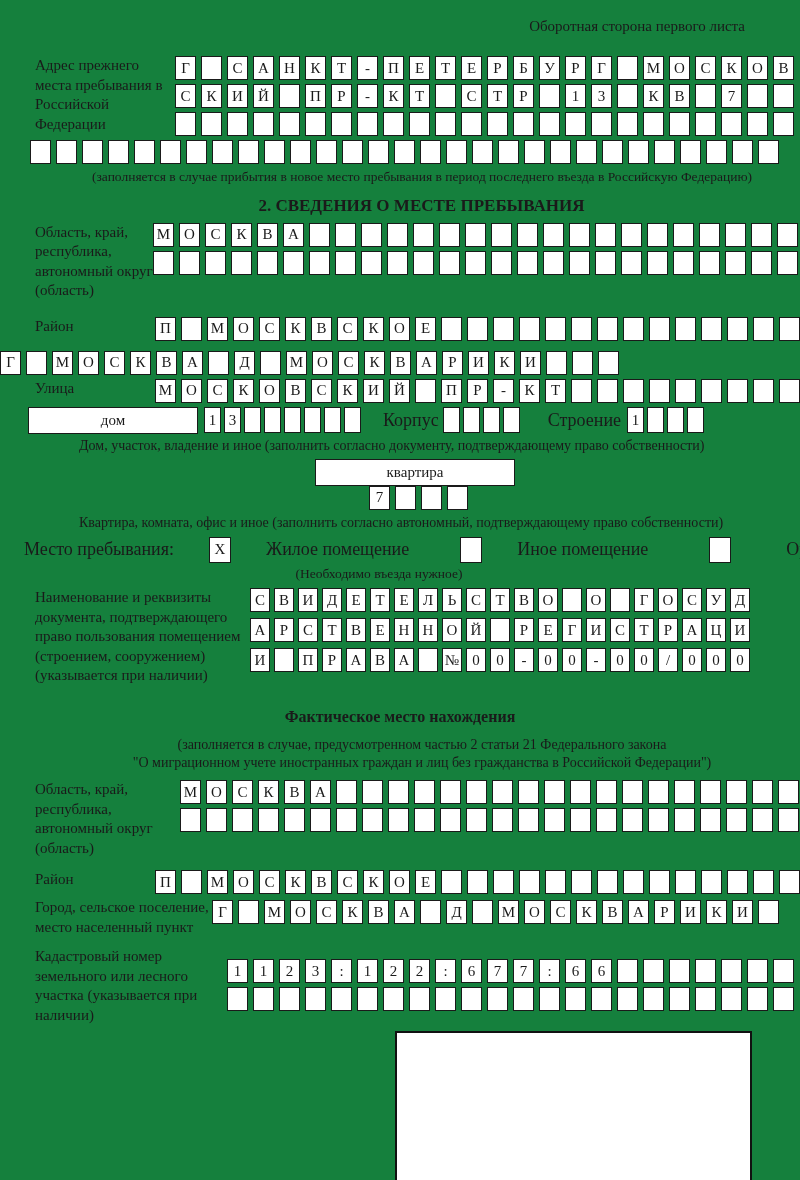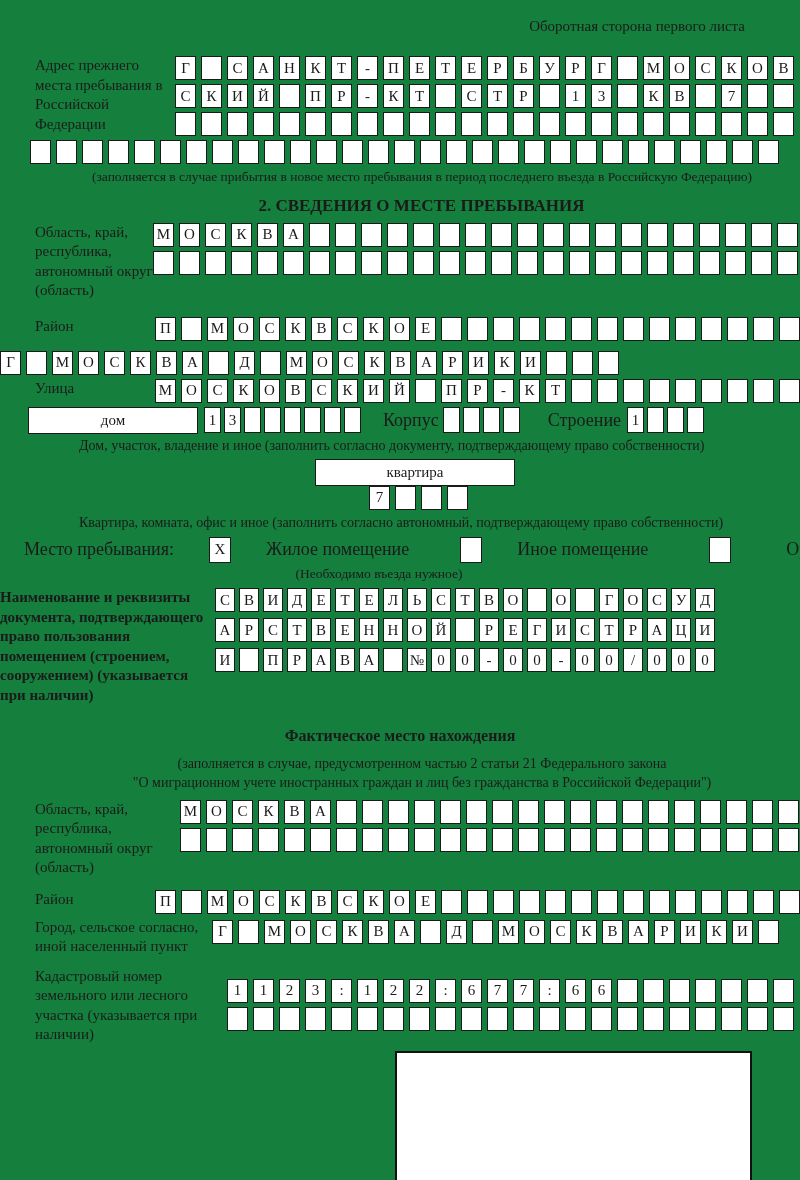--- a/index.html
+++ b/index.html
@@ -368,21 +368,21 @@
     <div class="checkbox" style="margin-left:12px;">X</div>
     <div class="inline-lbl" style="margin-left:12px;">Жилое помещение</div>
     <div class="checkbox" style="margin-left:28px;"></div>
     <div class="inline-lbl" style="margin-left:12px;">Иное помещение</div>
     <div class="checkbox" style="margin-left:38px;"></div>
     <div class="inline-lbl" style="margin-left:32px;">Организация</div>
   </div>
   <div class="caption" style="margin-left:155px;width:360px;margin-top:2px;">(Необходимо въезда нужное)</div>
 
   <div class="frow" style="margin-top:6px;">
-    <div class="rowlabel" style="width:215px;font-weight:bold;">Наименование и реквизиты документа, подтверждающего право пользования помещением (строением, сооружением) (указывается при наличии)</div>
+    <div class="rowlabel" style="margin-left:35px;width:215px;">Наименование и реквизиты документа, подтверждающего право пользования помещением (строением, сооружением) (указывается при наличии)</div>
     <div>
       <div class="cells doc" style="margin-bottom:6px;">
           <span class="cell">С</span>
           <span class="cell">В</span>
           <span class="cell">И</span>
           <span class="cell">Д</span>
           <span class="cell">Е</span>
           <span class="cell">Т</span>
           <span class="cell">Е</span>
           <span class="cell">Л</span>
@@ -536,21 +536,21 @@
         <span class="cell"></span>
         <span class="cell"></span>
         <span class="cell"></span>
         <span class="cell"></span>
         <span class="cell"></span>
         <span class="cell"></span>
       </div>
   </div>
 
   <div class="frow">
-    <div class="rowlabel" style="margin-left:35px;width:177px;">Город, сельское согласно, иной населенный пункт</div>
+    <div class="rowlabel" style="margin-left:35px;width:177px;">Город, сельское поселение, место населенный пункт</div>
     <div class="cells" style="margin-top:2px;">
         <span class="cell">Г</span>
         <span class="cell"></span>
         <span class="cell">М</span>
         <span class="cell">О</span>
         <span class="cell">С</span>
         <span class="cell">К</span>
         <span class="cell">В</span>
         <span class="cell">А</span>
         <span class="cell"></span>

